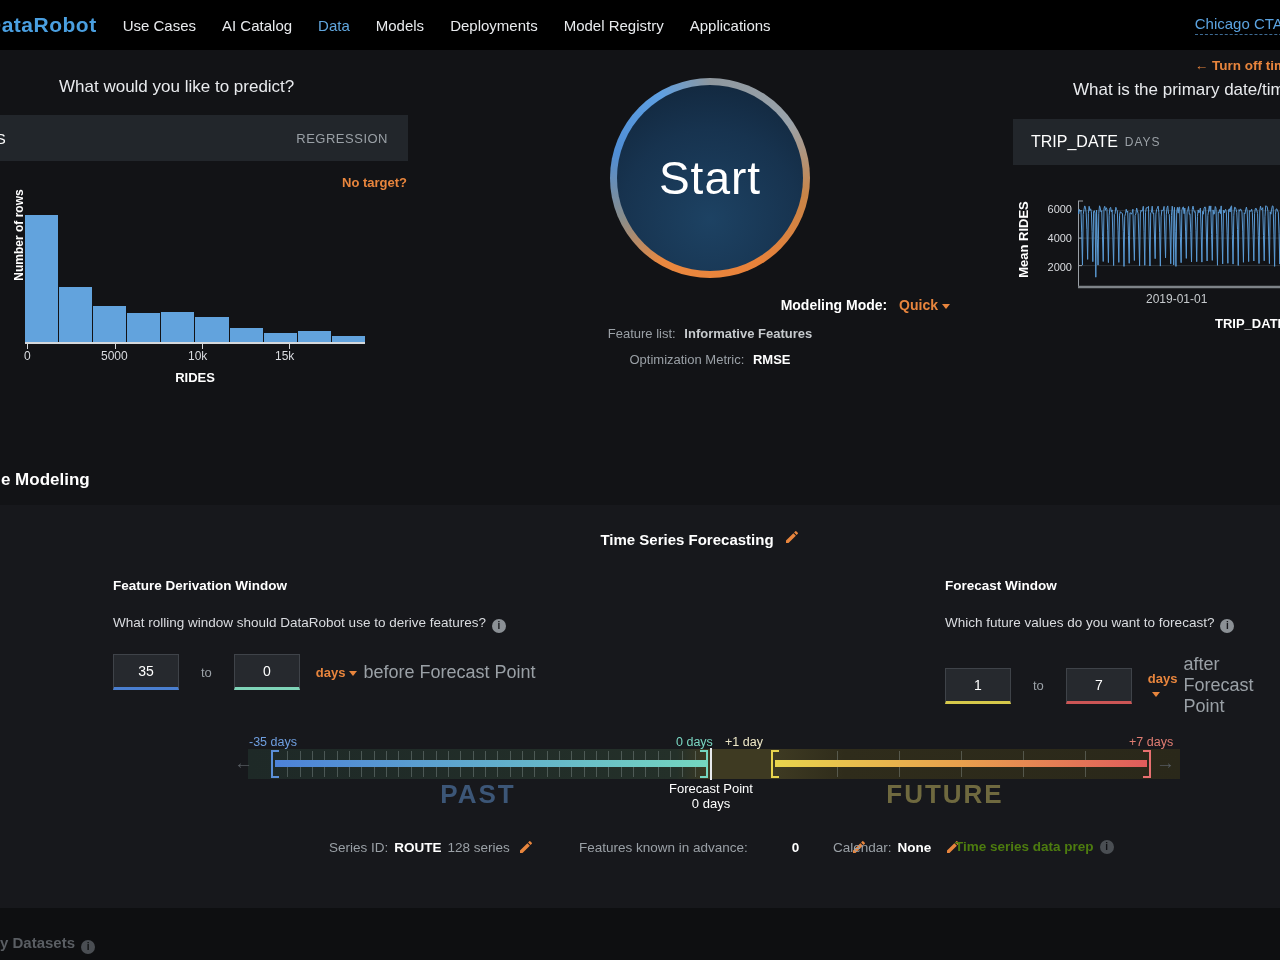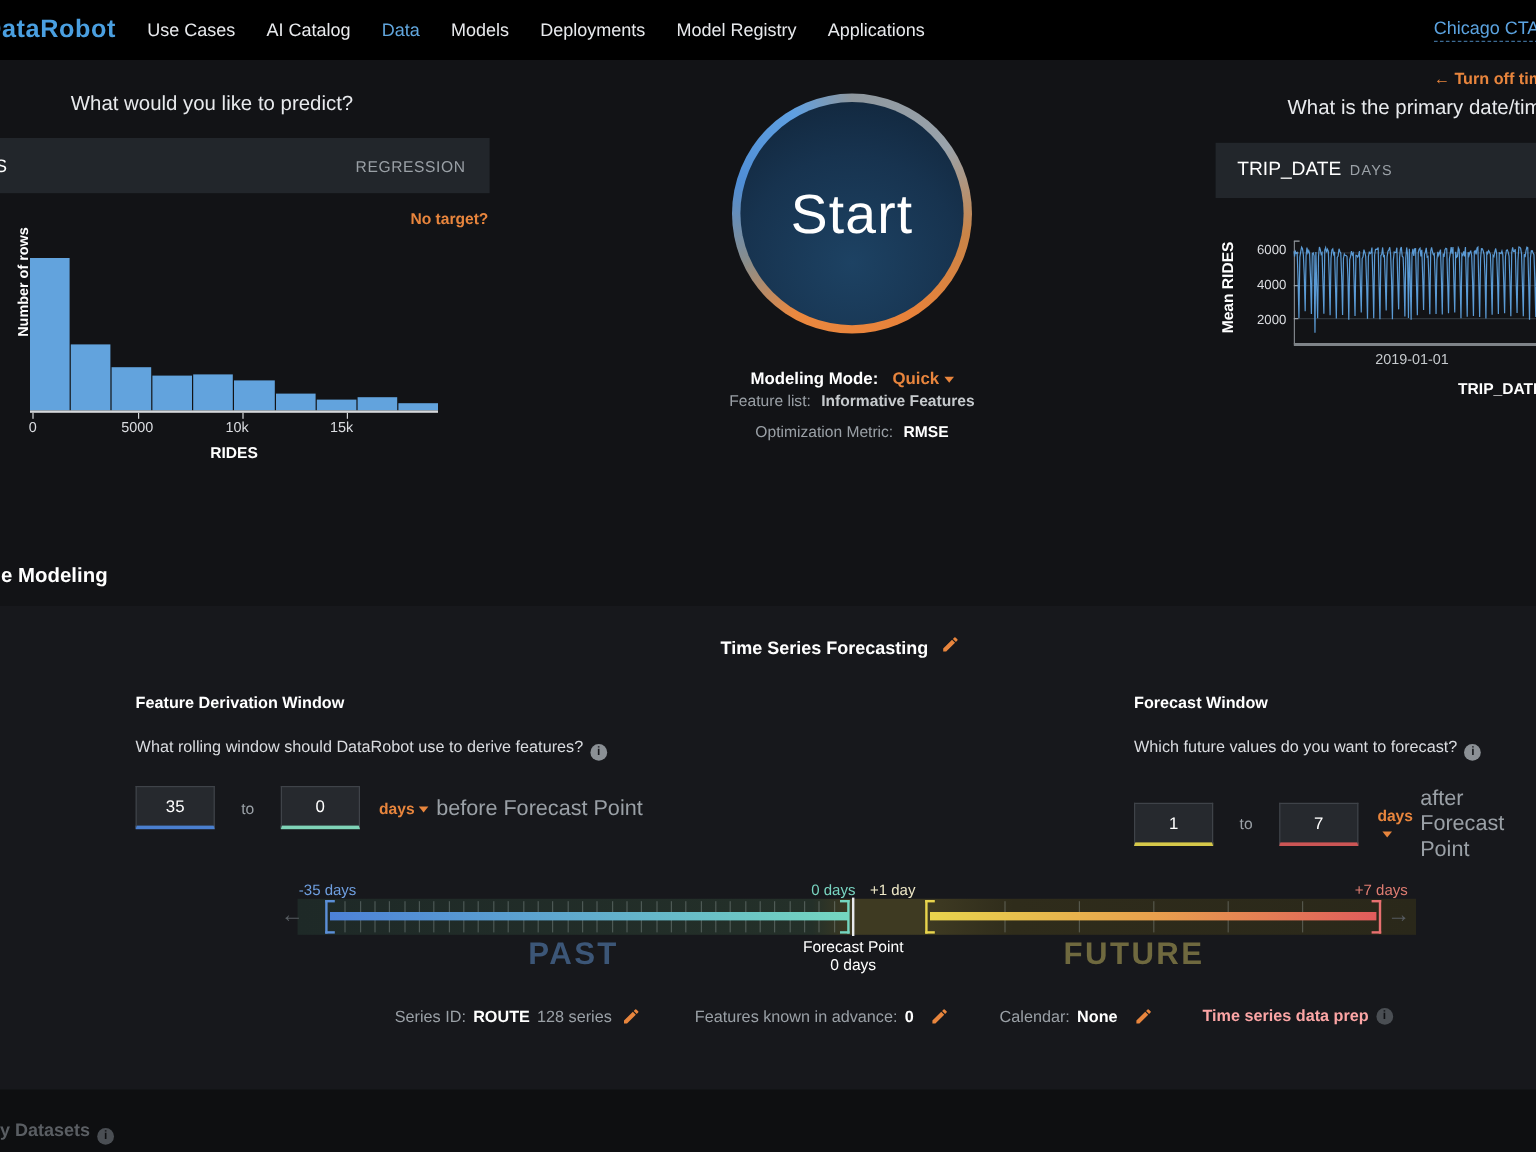--- a/index.html
+++ b/index.html
@@ -46,21 +46,21 @@
 
   
   #start-ring { left:610px; top:78px; width:200px; height:200px; border-radius:50%;
     background:conic-gradient(from 0deg,#8e979e 0deg,#9aa3ab 55deg,#c98447 100deg,#e8823a 150deg,#ea883f 210deg,#8a8d8a 245deg,#4f8ed6 285deg,#5fa0e2 330deg,#8e979e 360deg);
     cursor:pointer; }
   #start-inner { position:absolute; left:7px; top:7px; width:186px; height:186px; border-radius:50%;
     background:radial-gradient(circle at 50% 72%,#1d4263 0%,#17334f 55%,#102337 100%);
     display:flex; align-items:center; justify-content:center; }
   #start-label { font-size:46px; font-weight:300; color:#fff; letter-spacing:1px; }
   .mode-row { left:470px; width:480px; text-align:center; }
-  #mode-row1 { top:307px; font-size:14px; }
+  #mode-row1 { top:297px; font-size:14px;text-align:right; }
   #mode-row2 { top:326px; font-size:13px; color:#9aa0a6; }
   #mode-row3 { top:352px; font-size:13px; color:#9aa0a6; }
   .bold { font-weight:bold; }
   .white { color:#fff; }
   .lightgray { color:#c6cacd; }
   .chev { display:inline-block; width:0; height:0; border-left:4px solid transparent;
     border-right:4px solid transparent; border-top:5px solid currentColor; margin-left:4px; vertical-align:middle; }
 
   
   #date-bar { left:1013px; top:119px; width:290px; height:46px; background:#22262b;
@@ -129,23 +129,23 @@
   #tl-arrow-r { left:1156px; }
   #past-word { left:358px; top:779px; width:240px; text-align:center; font-size:26px; font-weight:bold;
     letter-spacing:2px; color:#3c5677; }
   #future-word { left:825px; top:779px; width:240px; text-align:center; font-size:26px; font-weight:bold;
     letter-spacing:2px; color:#6f693f; }
   #fp-text { left:631px; top:781px; width:160px; text-align:center; font-size:13px; color:#fff; line-height:15px; }
 
   
   .cfg { top:839px; font-size:13.5px; color:#9aa0a6; display:flex; align-items:flex-end;margin-left:35px; }
   #cfg-series { left:294px; }
-  #cfg-fka { left:544px; }
+  #cfg-fka { left:544px;gap:38px; }
   #cfg-cal { left:798px; }
-  #cfg-prep { left:967px; color:#fca5a5; font-weight:bold; }
+  #cfg-prep { left:920px; color:#4d7c0f; font-weight:bold; }
   .cfg .val { color:#fff; font-weight:bold; margin:0 6px; }
   .pencil { display:inline-block; width:16px; height:16px; margin-left:8px; cursor:pointer; }
   .pencil svg { width:16px; height:16px; fill:#e8853d; }
 
   
   #bottom-strip { left:0; top:908px; width:1280px; height:52px; background:#0e0f11; }
   #datasets { left:0; top:934px; font-size:15px; font-weight:bold; color:#5a5e63; }
   #datasets .info { background:#4a4e53; color:#0e0f11; }
 </style>
 </head>

